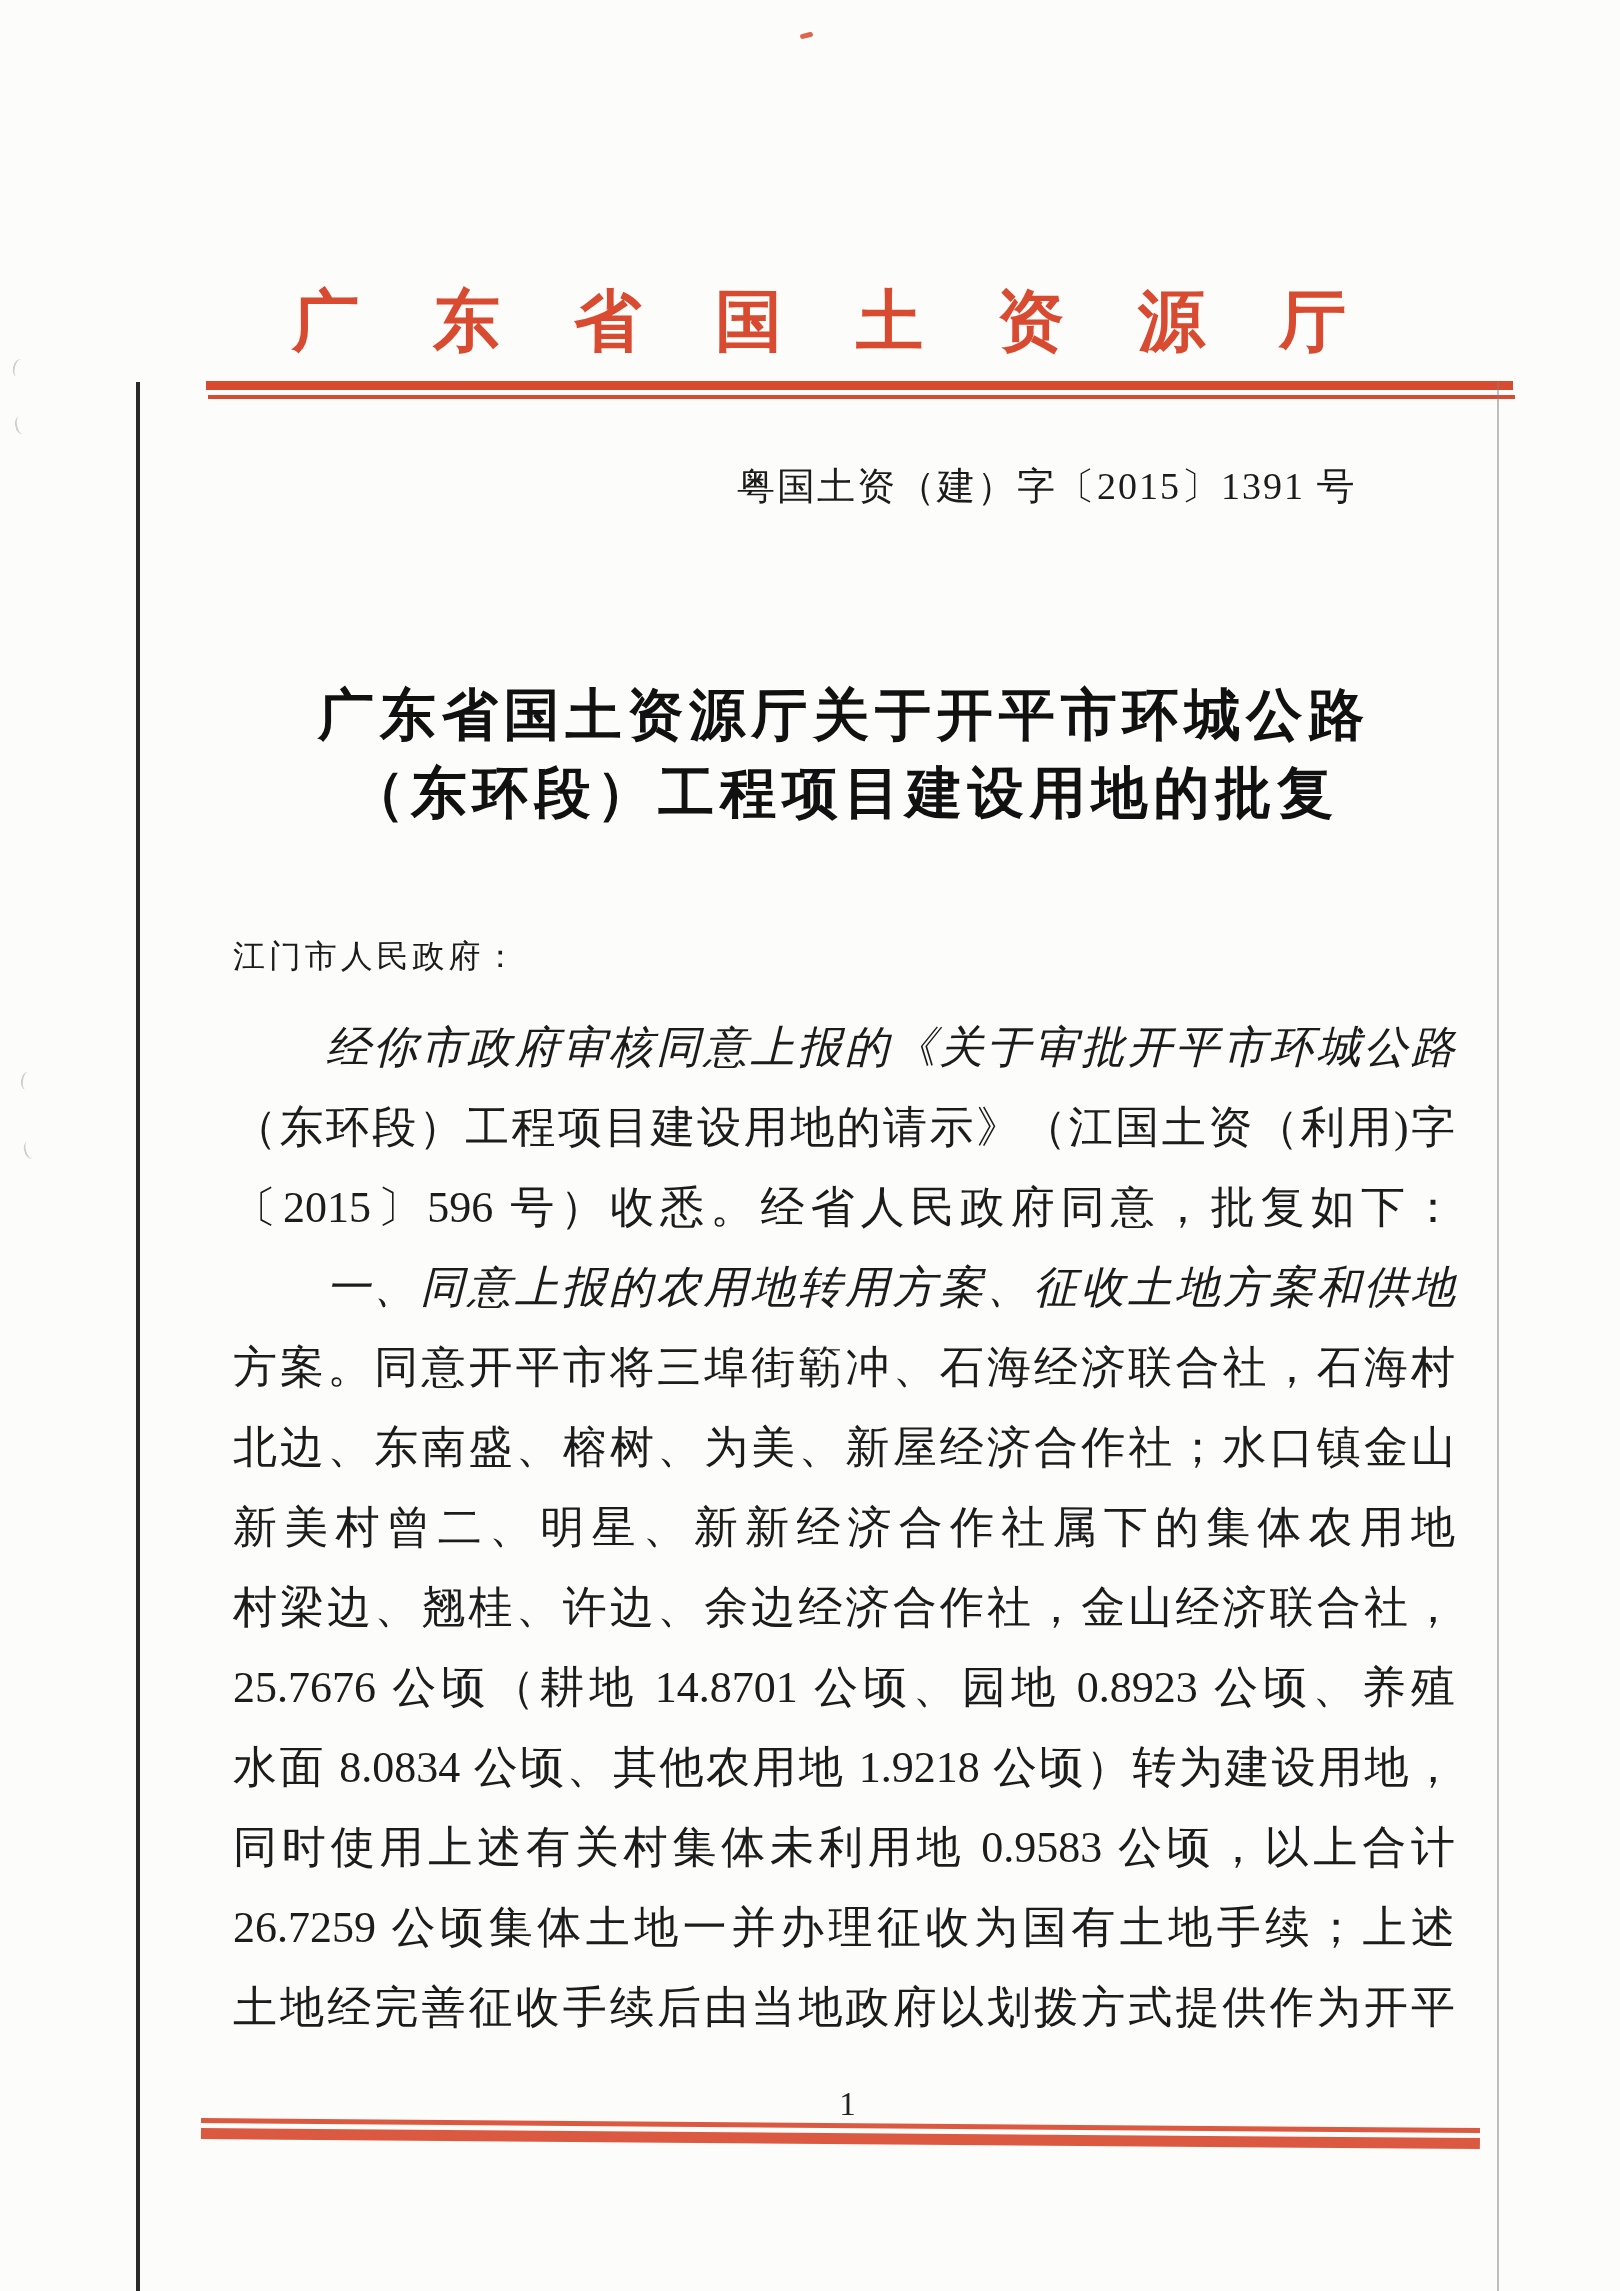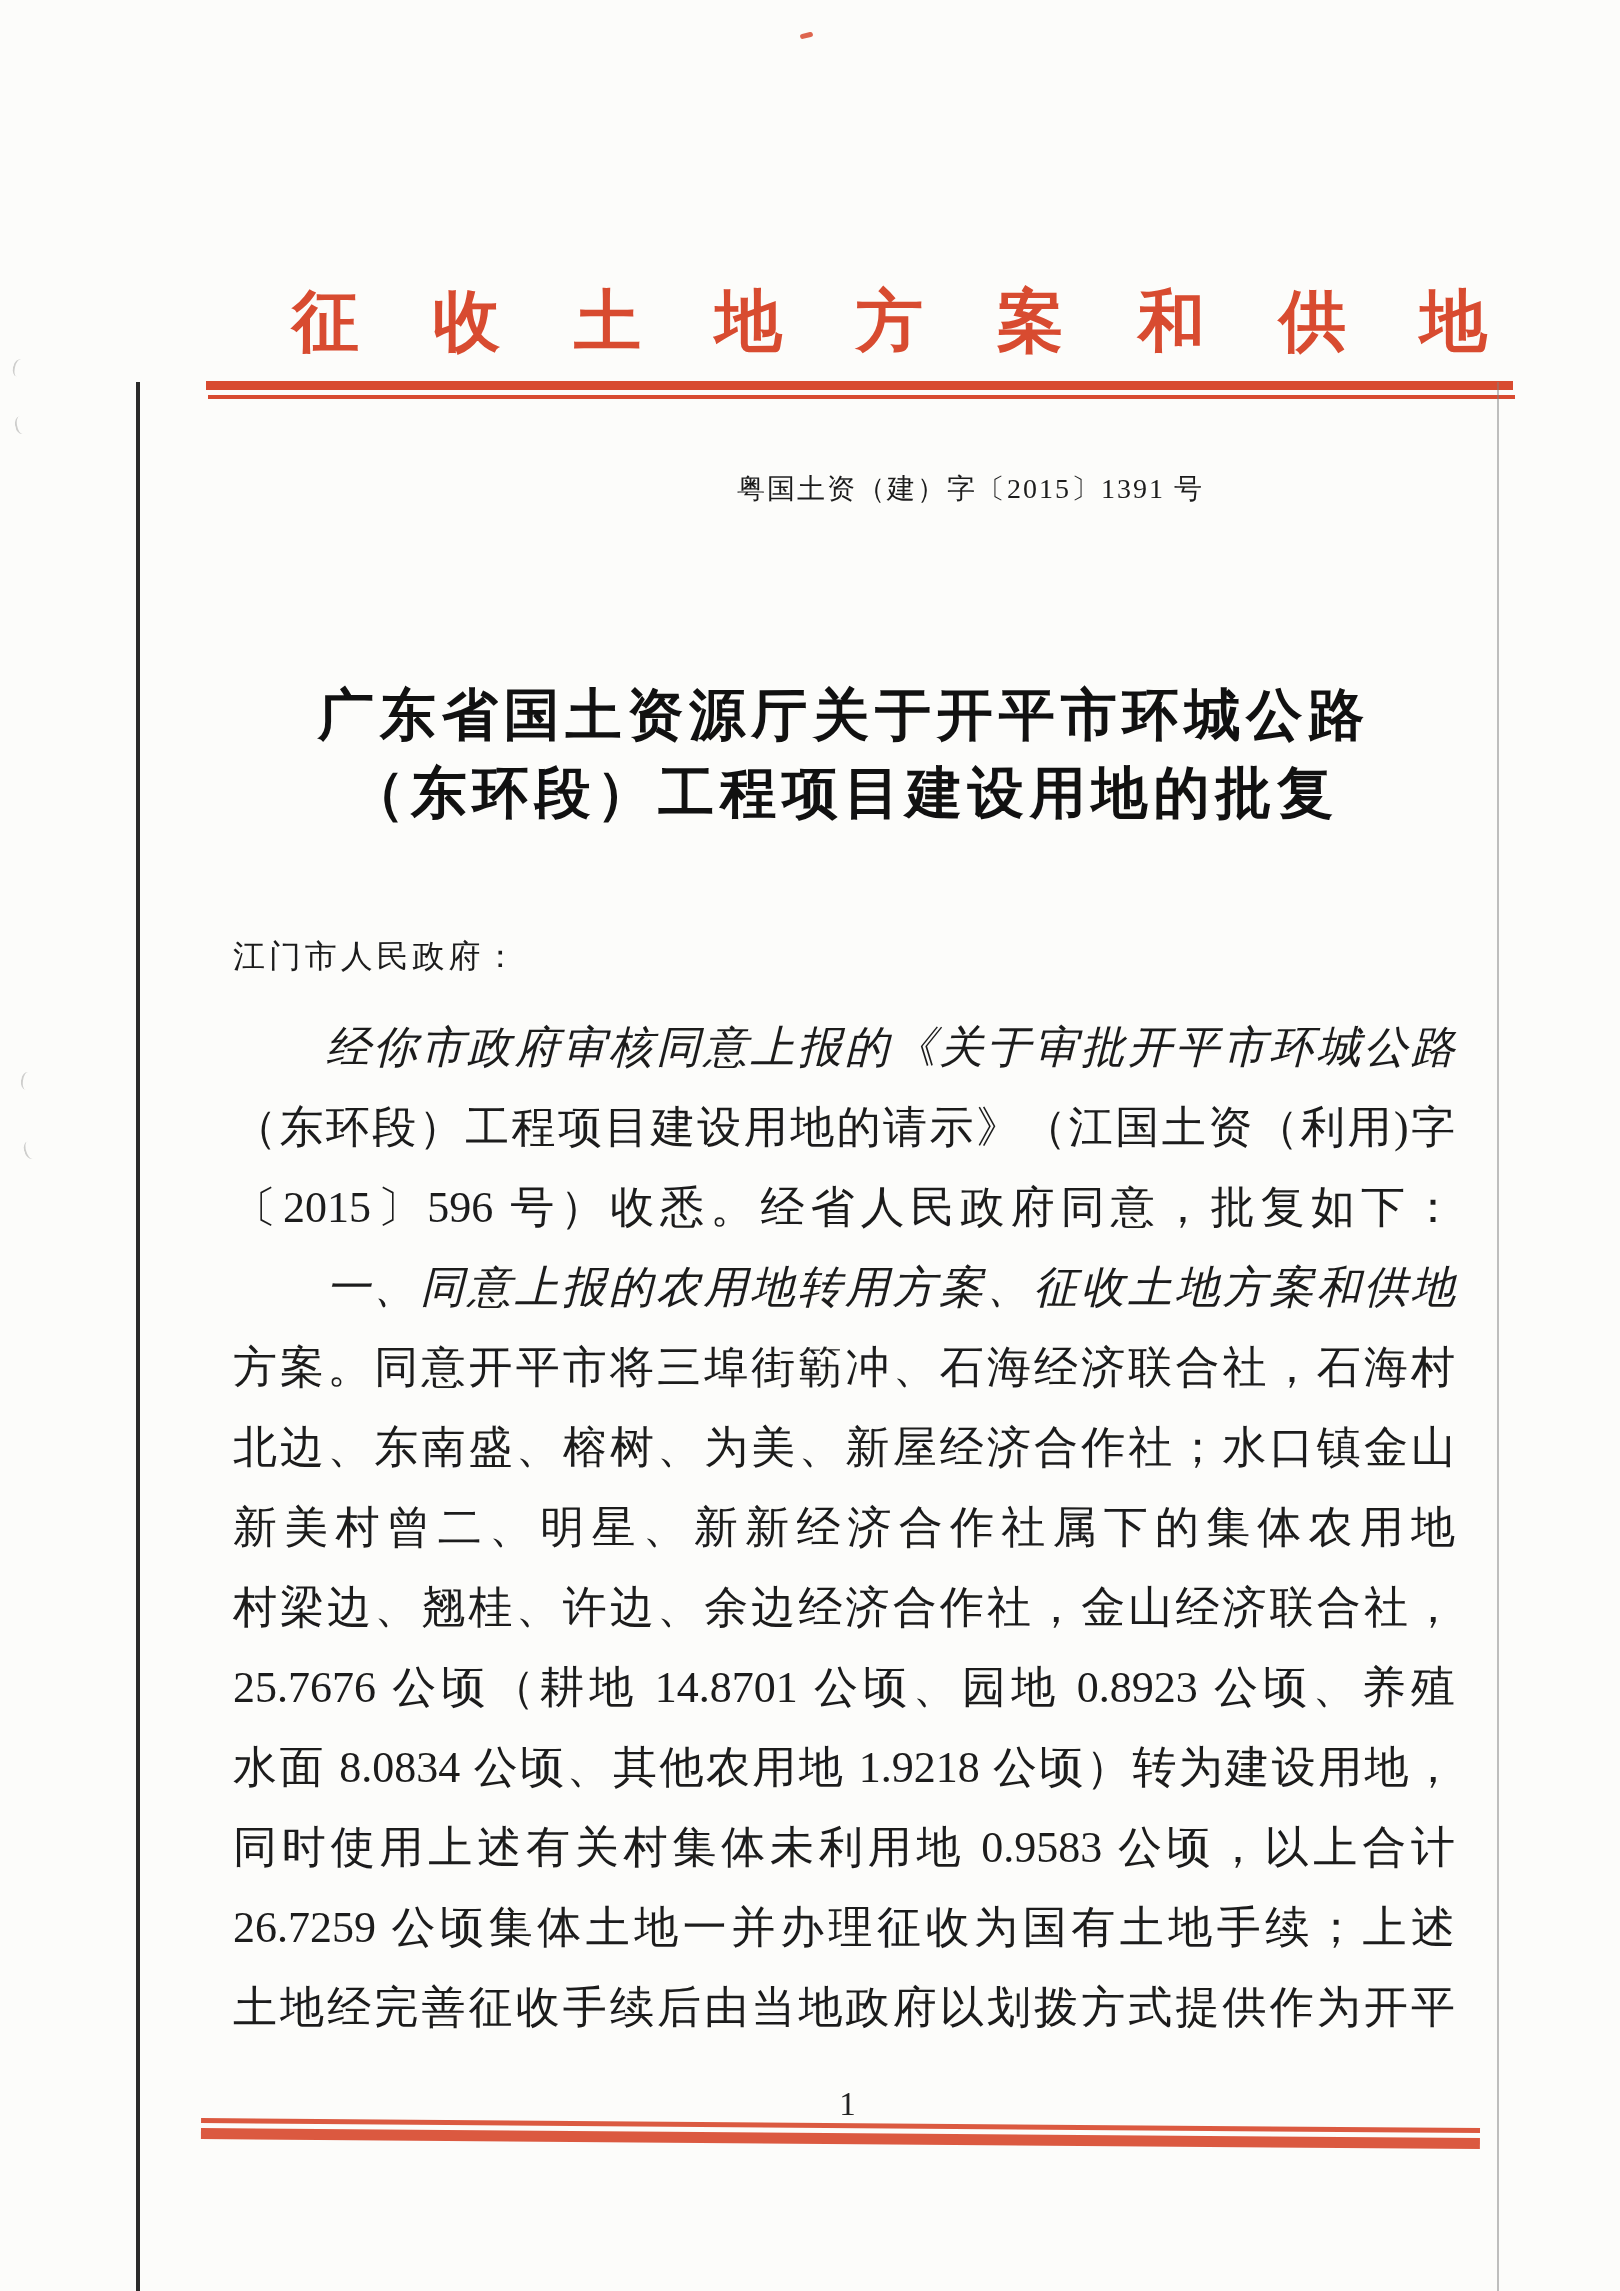--- a/index.html
+++ b/index.html
@@ -18,21 +18,21 @@
     font-size:67px;line-height:1;font-weight:700;
     color:var(--red,#d84b30);
     letter-spacing:74px;white-space:nowrap;
   }
   
   .rule-thick{position:absolute;left:206px;top:381px;width:1307px;height:8.8px;background:var(--red,#d84b30);}
   .rule-thin {position:absolute;left:208px;top:395px;width:1307px;height:3.9px;background:var(--red,#d84b30);}
   
   .doc-number{
     position:absolute;left:737px;top:463px;
-    font-size:28px;line-height:1.25;letter-spacing:2px;white-space:nowrap;margin-top:8px;
+    font-size:38px;line-height:1.25;letter-spacing:2px;white-space:nowrap;
   }
   
   .title{
     position:absolute;left:233px;top:676px;width:1222px;
     text-align:center;font-weight:800;
     font-size:56px;line-height:78px;letter-spacing:5.9px;color:#111;font-family:Liberation Serif, serif;
   }
   
   .salutation{
     position:absolute;left:233px;top:928px;
@@ -76,21 +76,21 @@
 <body>
 
 <div class="page">
 
   <span class="speck-red"></span>
   <span class="squiggle sq1"></span>
   <span class="squiggle sq2"></span>
   <span class="squiggle sq3"></span>
   <span class="squiggle sq4"></span>
 
-  <div class="agency">征收土地方案和供地</div>
+  <div class="agency">广东省国土资源厅</div>
 
   <div class="rule-thick"></div>
   <div class="rule-thin"></div>
 
   <div class="doc-number">粤国土资（建）字〔2015〕1391 号</div>
 
   <div class="title">
     <div>广东省国土资源厅关于开平市环城公路</div>
     <div>（东环段）工程项目建设用地的批复</div>
   </div>

